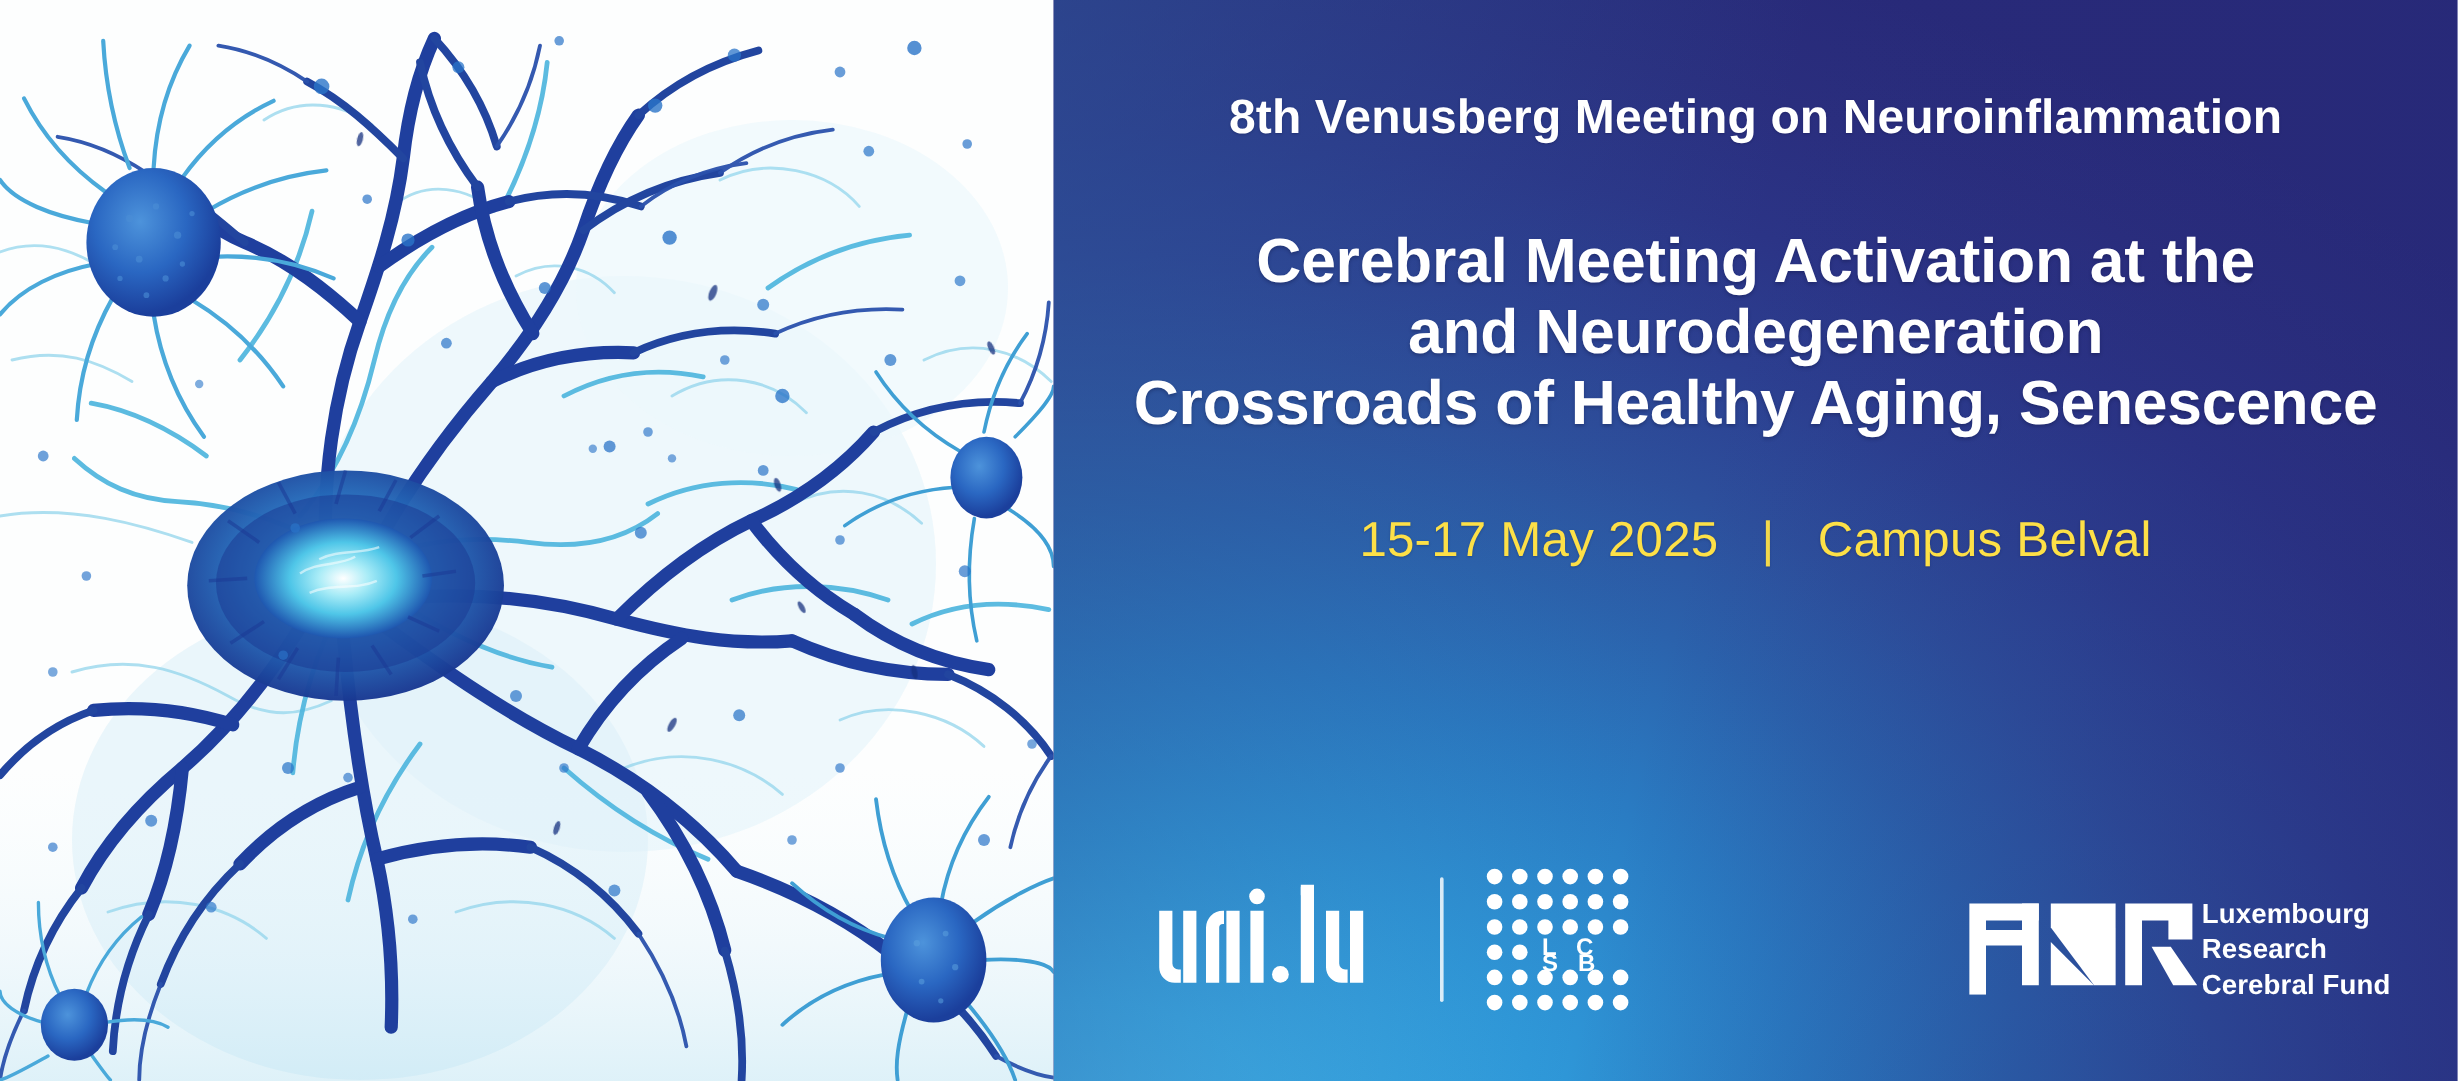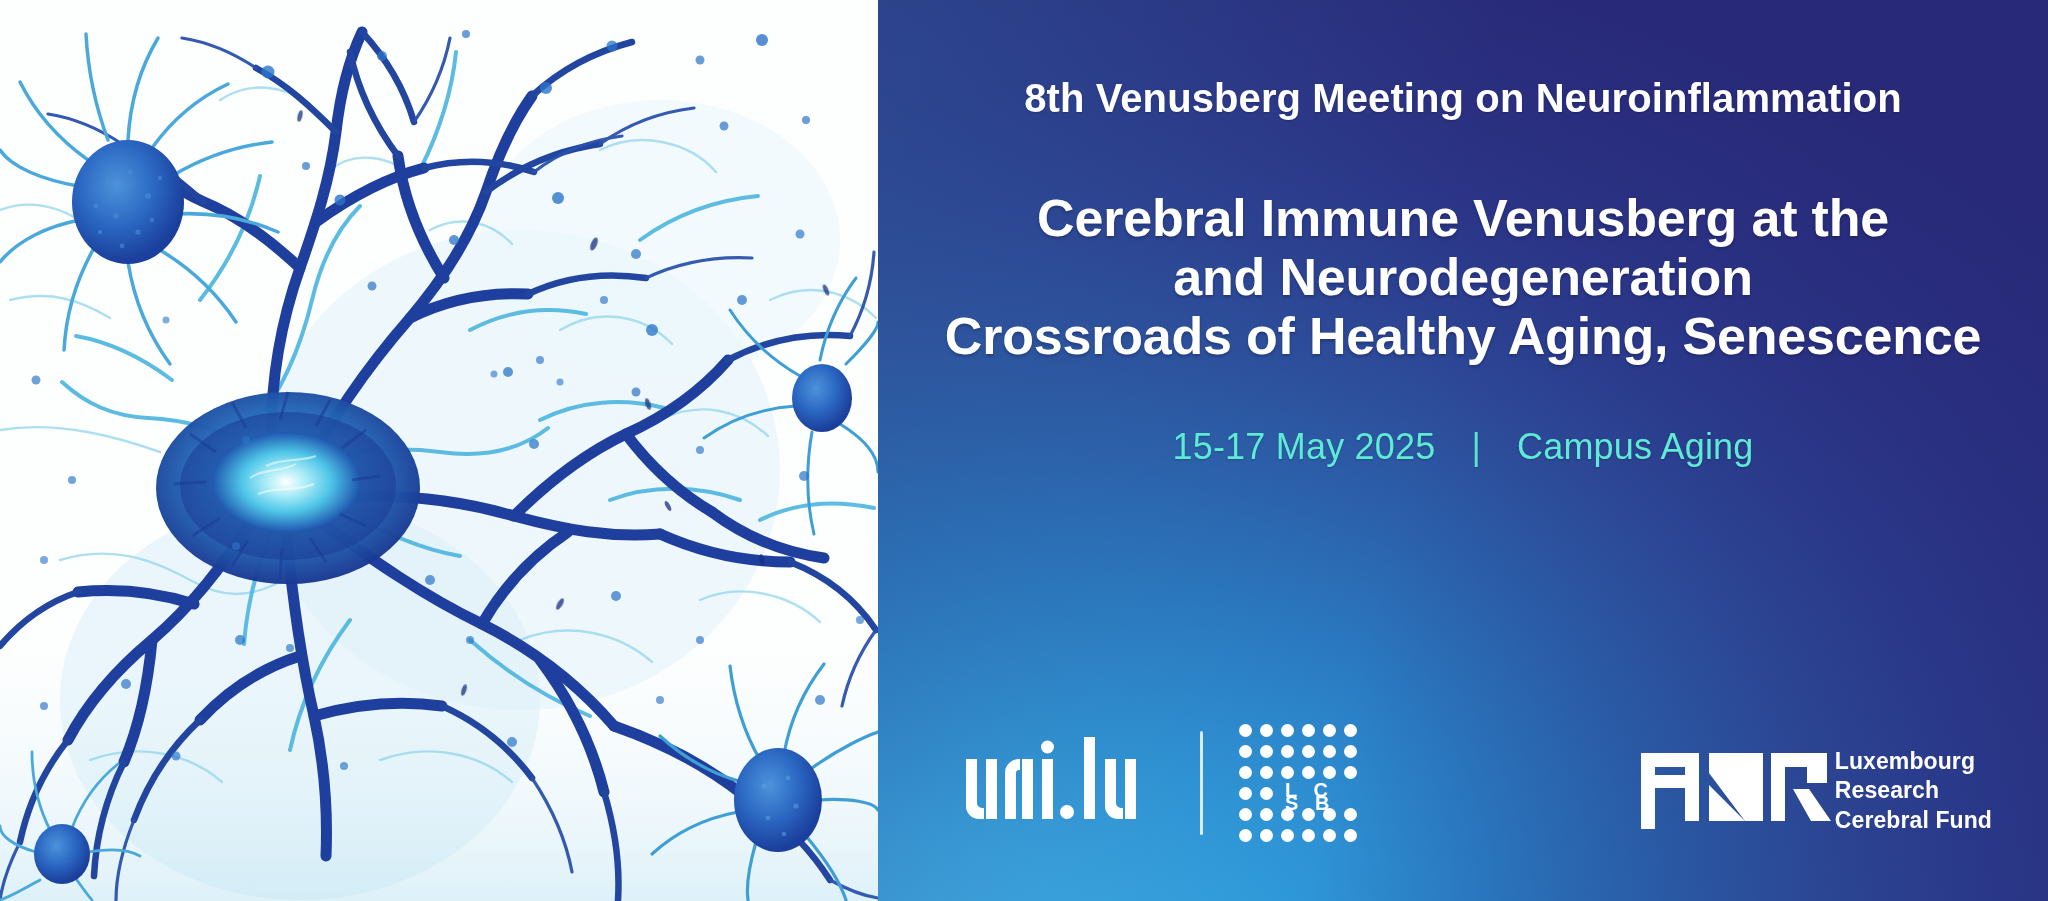--- a/index.html
+++ b/index.html
@@ -84,22 +84,22 @@
     letter-spacing:-0.2px;
     text-shadow:0 2px 3px rgba(10,14,50,0.30);
   }
   .main-title .tl { display:block; }
 
   .details {
     margin-top:60px;
     display:flex;
     align-items:center;
     justify-content:center;
-    color:#5eead4;
-    font-size:36px;
+    color:#fde047;
+    font-size:41px;
     font-weight:400;
     letter-spacing:0.2px;
     text-shadow:0 1px 2px rgba(10,14,50,0.25);
   }
   .details .sep {
     margin:0 36px;
     font-weight:300;
     opacity:0.95;
   }
 
@@ -476,29 +476,29 @@
 
   <div class="panel">
     <div class="panel-bg"></div>
     <div class="panel-bg2"></div>
 
     <div class="panel-inner">
 
       <div class="meeting-name">8th Venusberg Meeting on Neuroinflammation</div>
 
       <div class="main-title">
-        <span class="tl">Cerebral Immune Venusberg at the</span>
+        <span class="tl">Cerebral Meeting Activation at the</span>
         <span class="tl">and Neurodegeneration</span>
         <span class="tl">Crossroads of Healthy Aging, Senescence</span>
       </div>
 
       <div class="details">
         <span>15-17 May 2025</span>
         <span class="sep">|</span>
-        <span>Campus Aging</span>
+        <span>Campus Belval</span>
       </div>
 
       <div class="logo-strip">
 
         <div class="logo-group-left">
 
           <svg class="unilu" width="196" height="92" viewBox="0 0 196 92" aria-hidden="true">
             <g fill="#ffffff">
 
               <path d="M2 22 h11 v44 a5 5 0 0 0 5 5 h2 v11 h-5 a13 13 0 0 1 -13 -13 z"></path>

